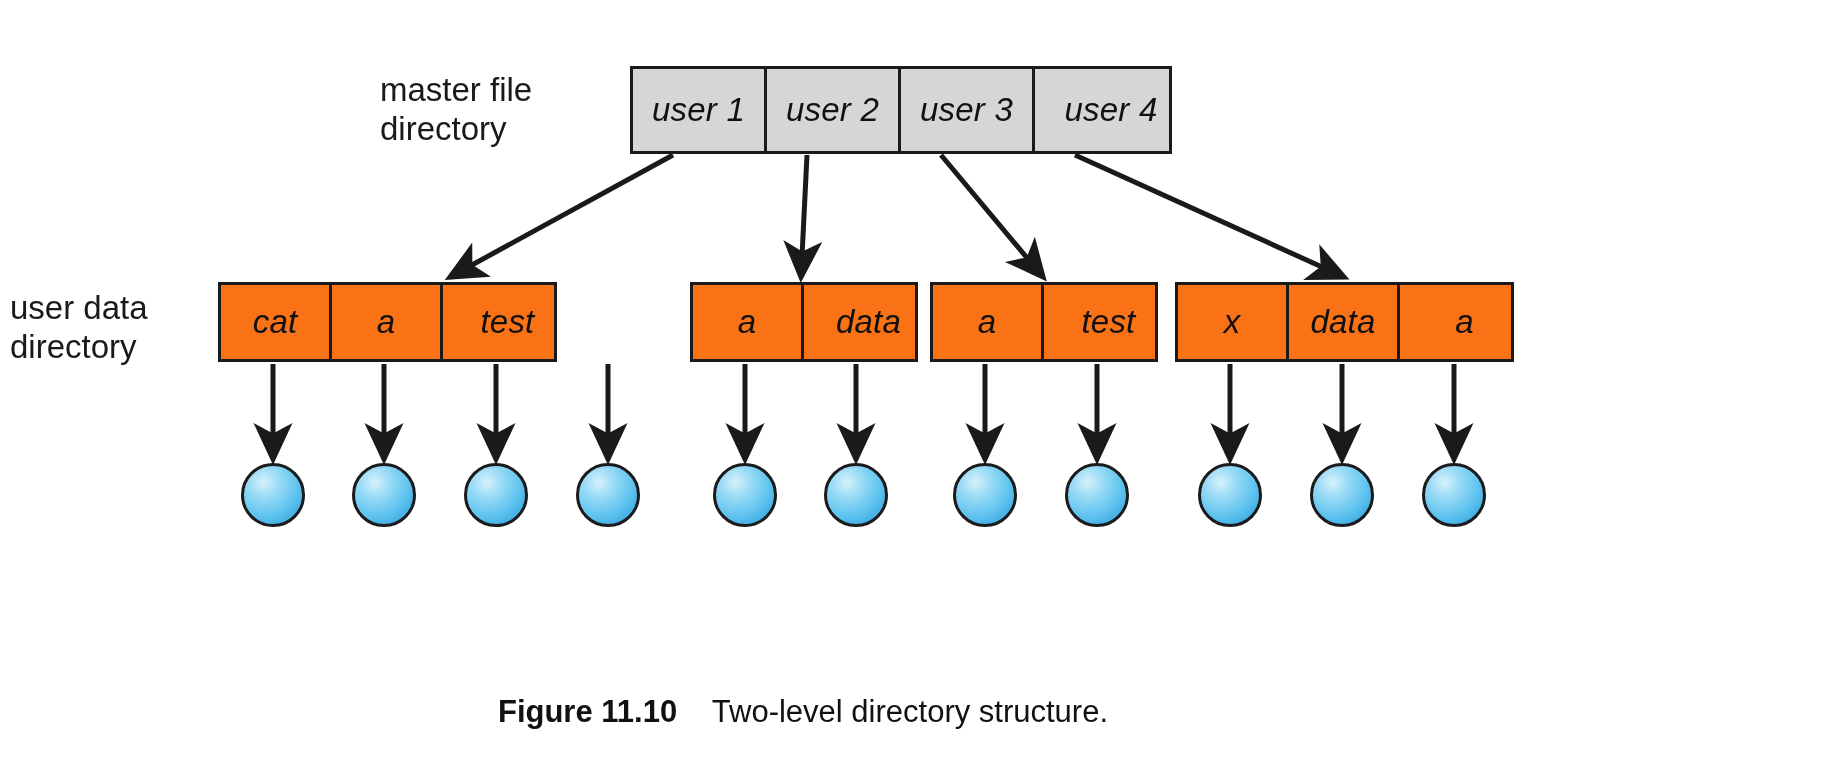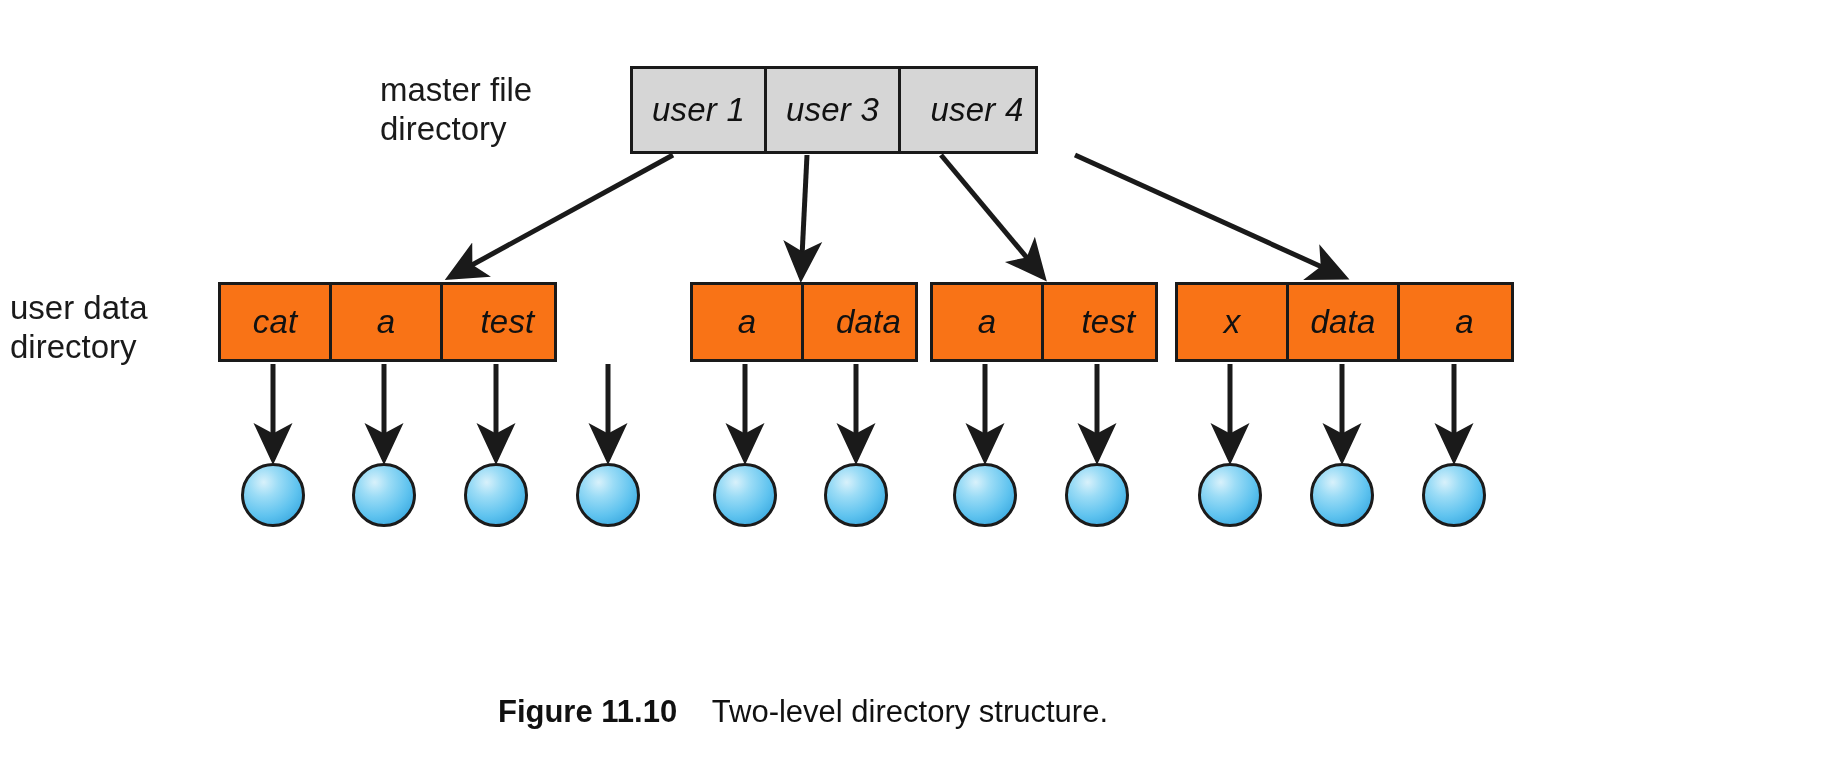--- a/index.html
+++ b/index.html
@@ -92,20 +92,21 @@
 <div id="stage">
 
   <div class="side-label" id="mfd-label">master file
 directory</div>
 
   <div class="side-label" id="ufd-label">user data
 directory</div>
 
   <div class="dir-table master" id="master-table">
     <div class="cell">user 1</div>
+    <div class="cell">user 2</div>
     <div class="cell">user 3</div>
     <div class="cell">user 4</div>
   </div>
 
   <div class="dir-table ufd" id="ufd-1">
     <div class="cell">cat</div>
     <div class="cell">a</div>
     <div class="cell">test</div>
   </div>
 

